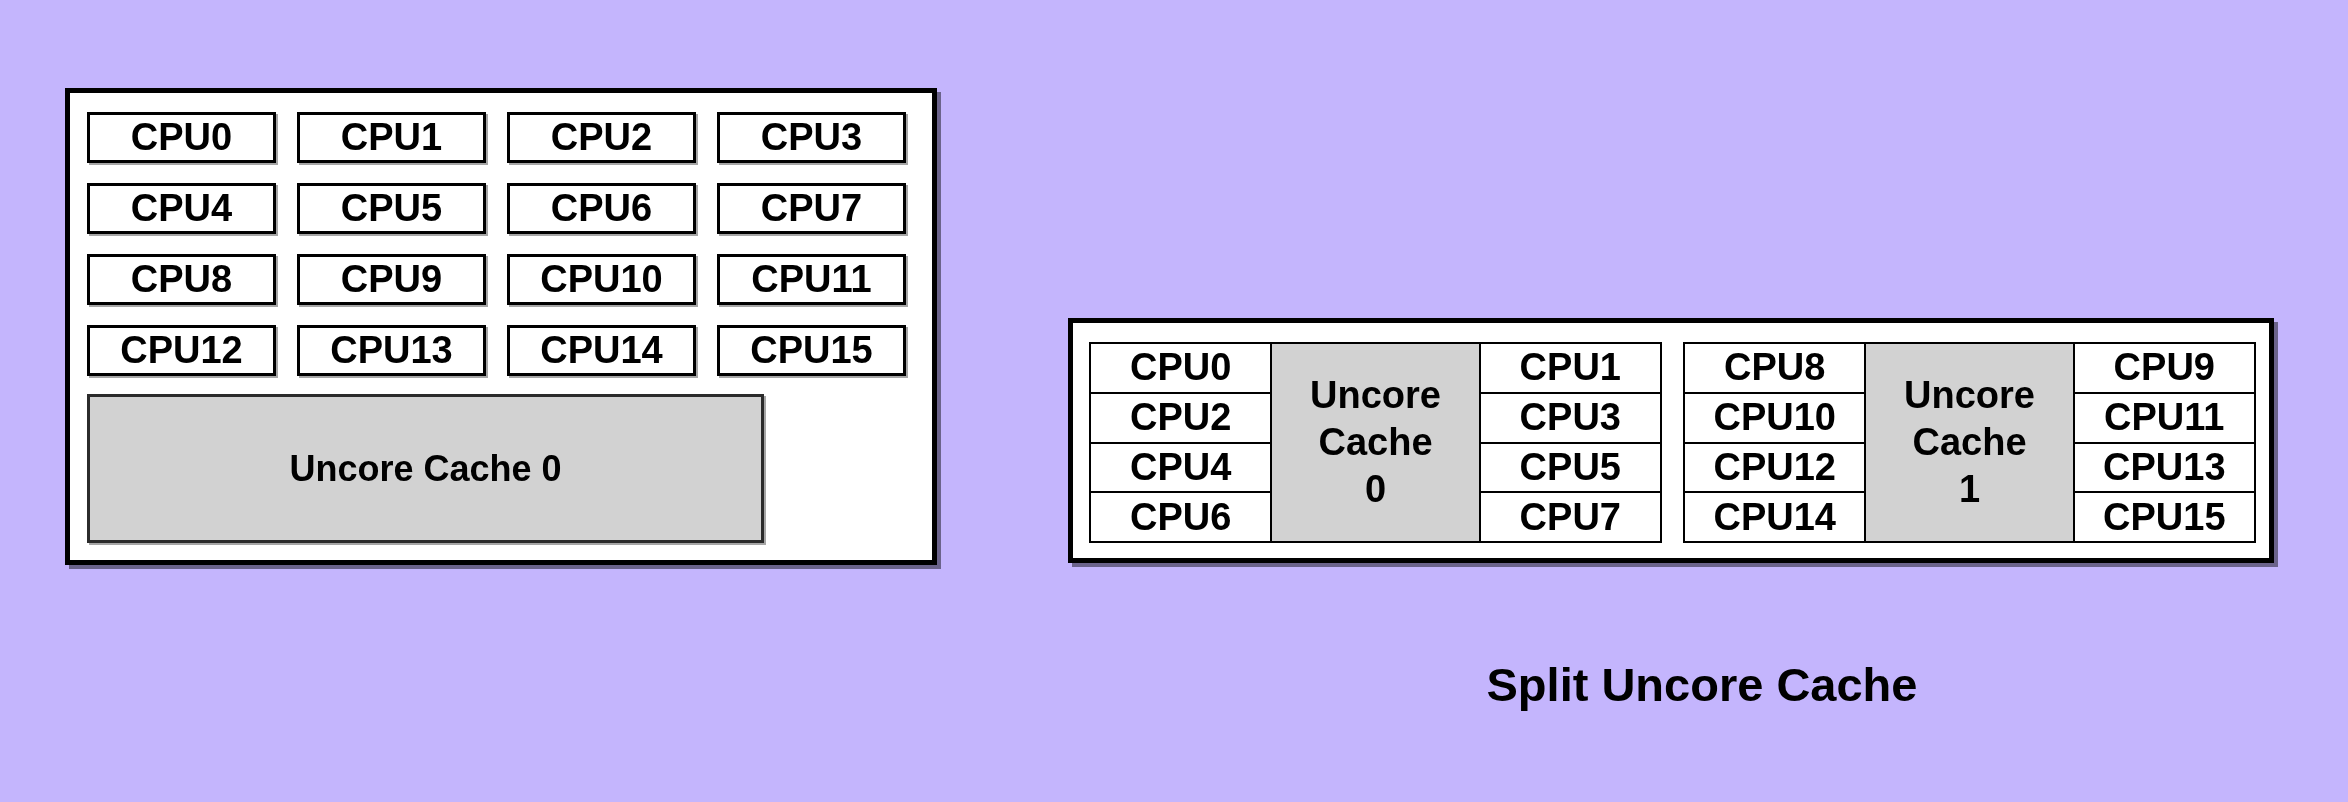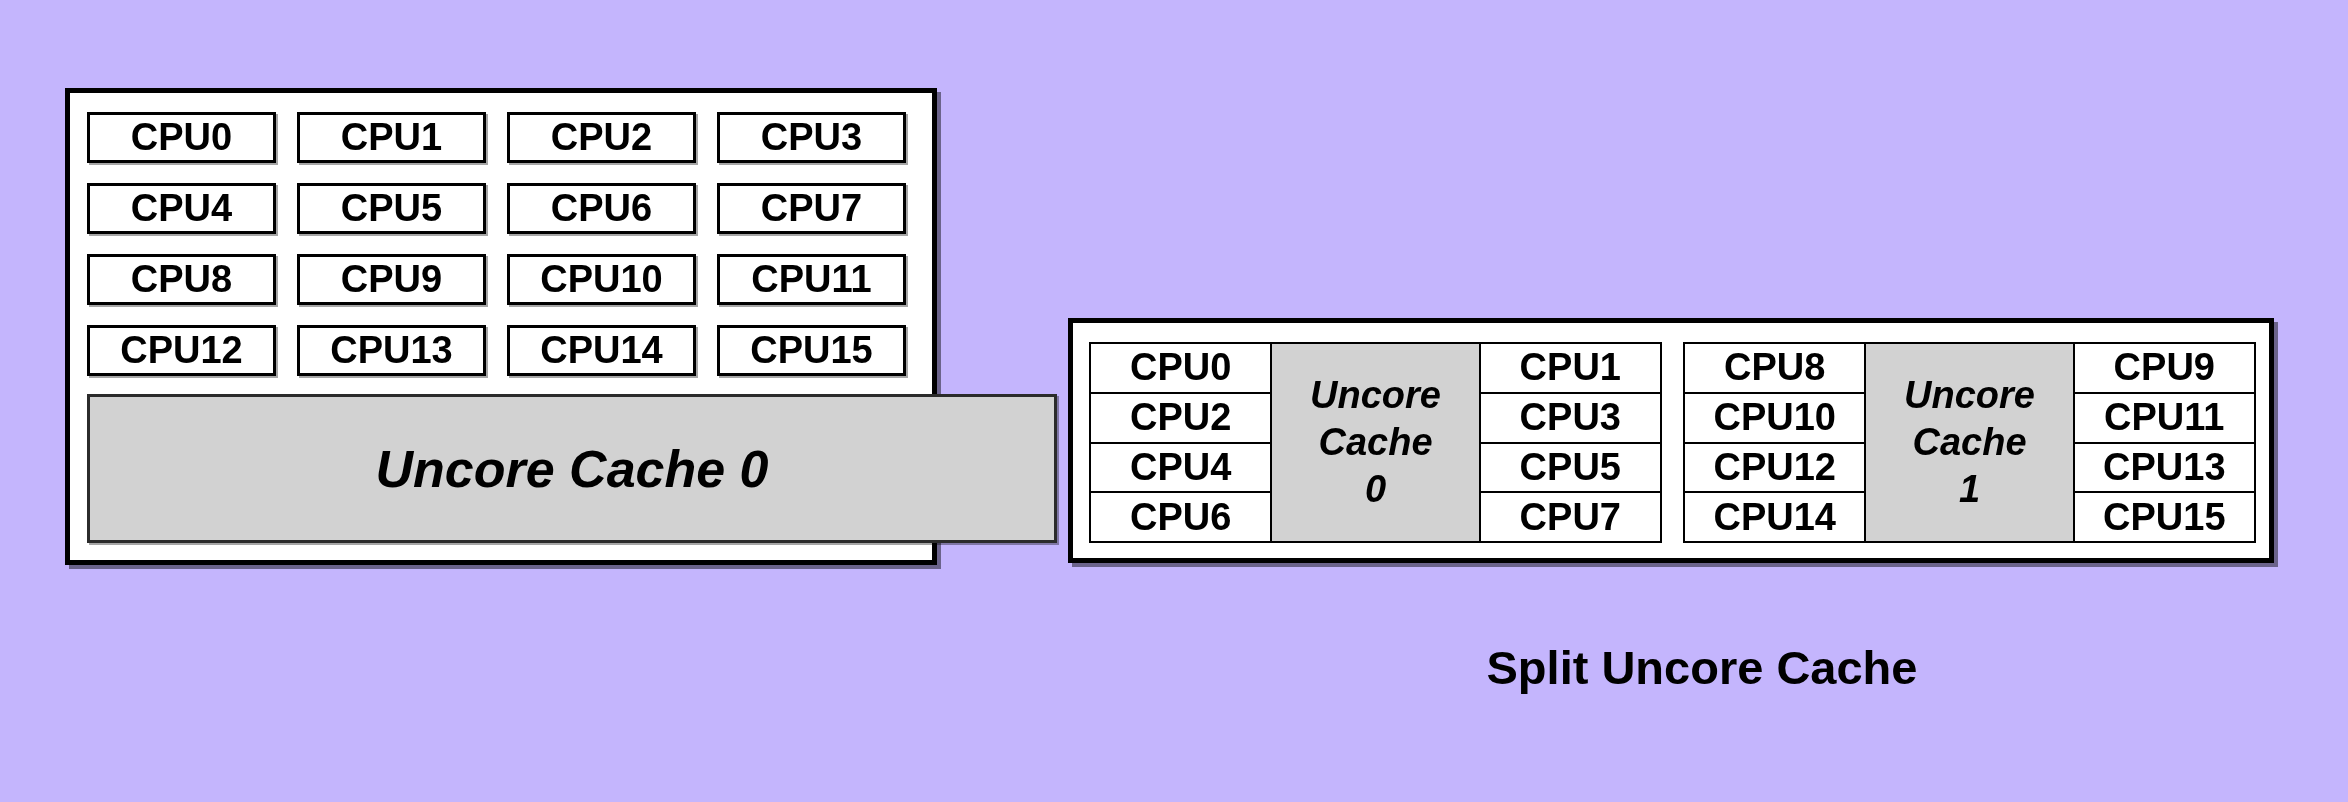--- a/index.html
+++ b/index.html
@@ -46,30 +46,29 @@
     display: flex;
     align-items: center;
     justify-content: center;
     font-size: 38px;
     box-shadow: 2px 2px 0 rgba(0,0,0,0.35);
   }
   .mono-cache {
     position: absolute;
     left: 17px;
     top: 301px;
-    width: 970px;
+    width: 677px;
     height: 149px;
     border: 3px solid #2b2b2b;
     box-sizing: border-box;
     display: flex;
     align-items: center;
     justify-content: center;
-    font-size: 52px;
+    font-size: 36px;
     box-shadow: 2px 2px 0 rgba(0,0,0,0.35);
-    font-style: italic;
   }
 
   
   .cluster {
     position: absolute;
     top: 19px;
     width: 573px;
     height: 201px;
     display: flex;
     flex-direction: row;
@@ -101,34 +100,33 @@
     border: 2px solid #000000;
     box-sizing: border-box;
     display: flex;
     flex-direction: column;
     align-items: center;
     justify-content: center;
     font-size: 38px;
     line-height: 47px;
     text-align: center;
     z-index: 0;
-    font-style: italic;
   }
 
   
   .title {
     position: absolute;
     width: 600px;
     top: 640px;
     font-size: 47px;
     text-align: center;
     white-space: nowrap;
   }
   .title-left  { left: 217px; }
-  .title-right { left: 1402px; }
+  .title-right { left: 1402px; margin-top: 17px; }
 </style>
 </head>
 <body>
 
 <div class="canvas">
 
   <div class="outer mono">
     <div class="mono-grid">
       <div class="cpu-box">CPU0</div>
       <div class="cpu-box">CPU1</div>

